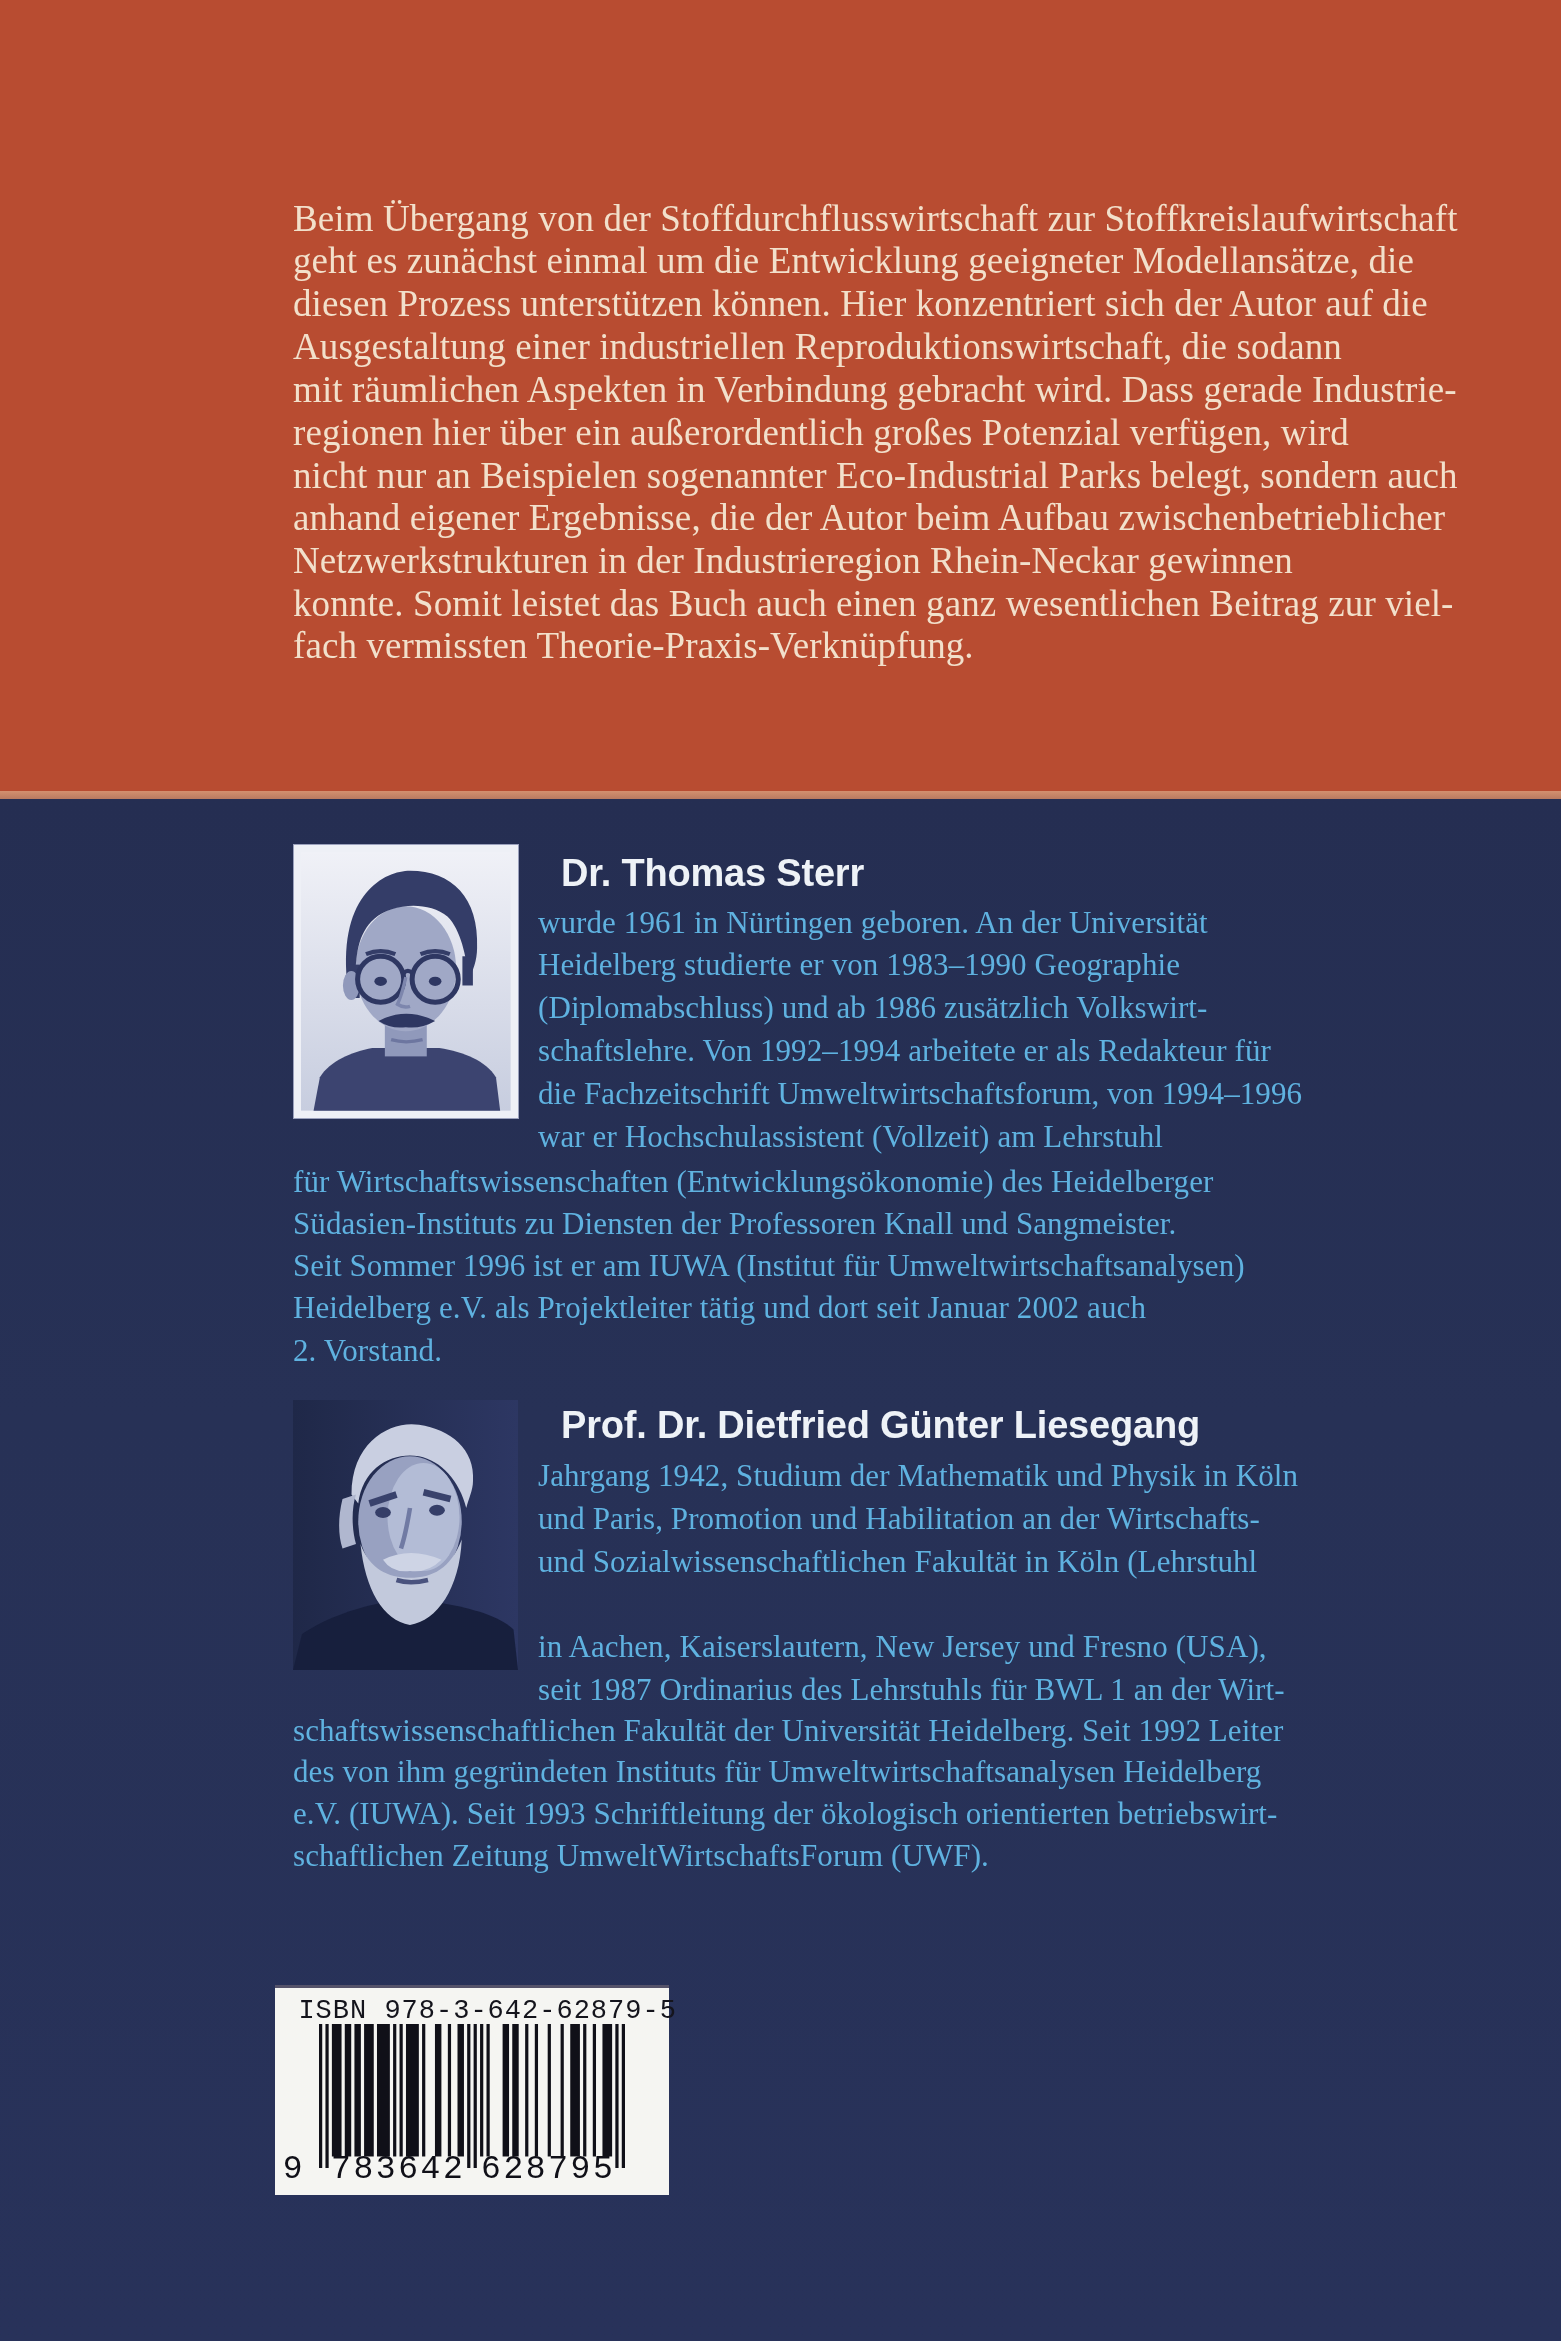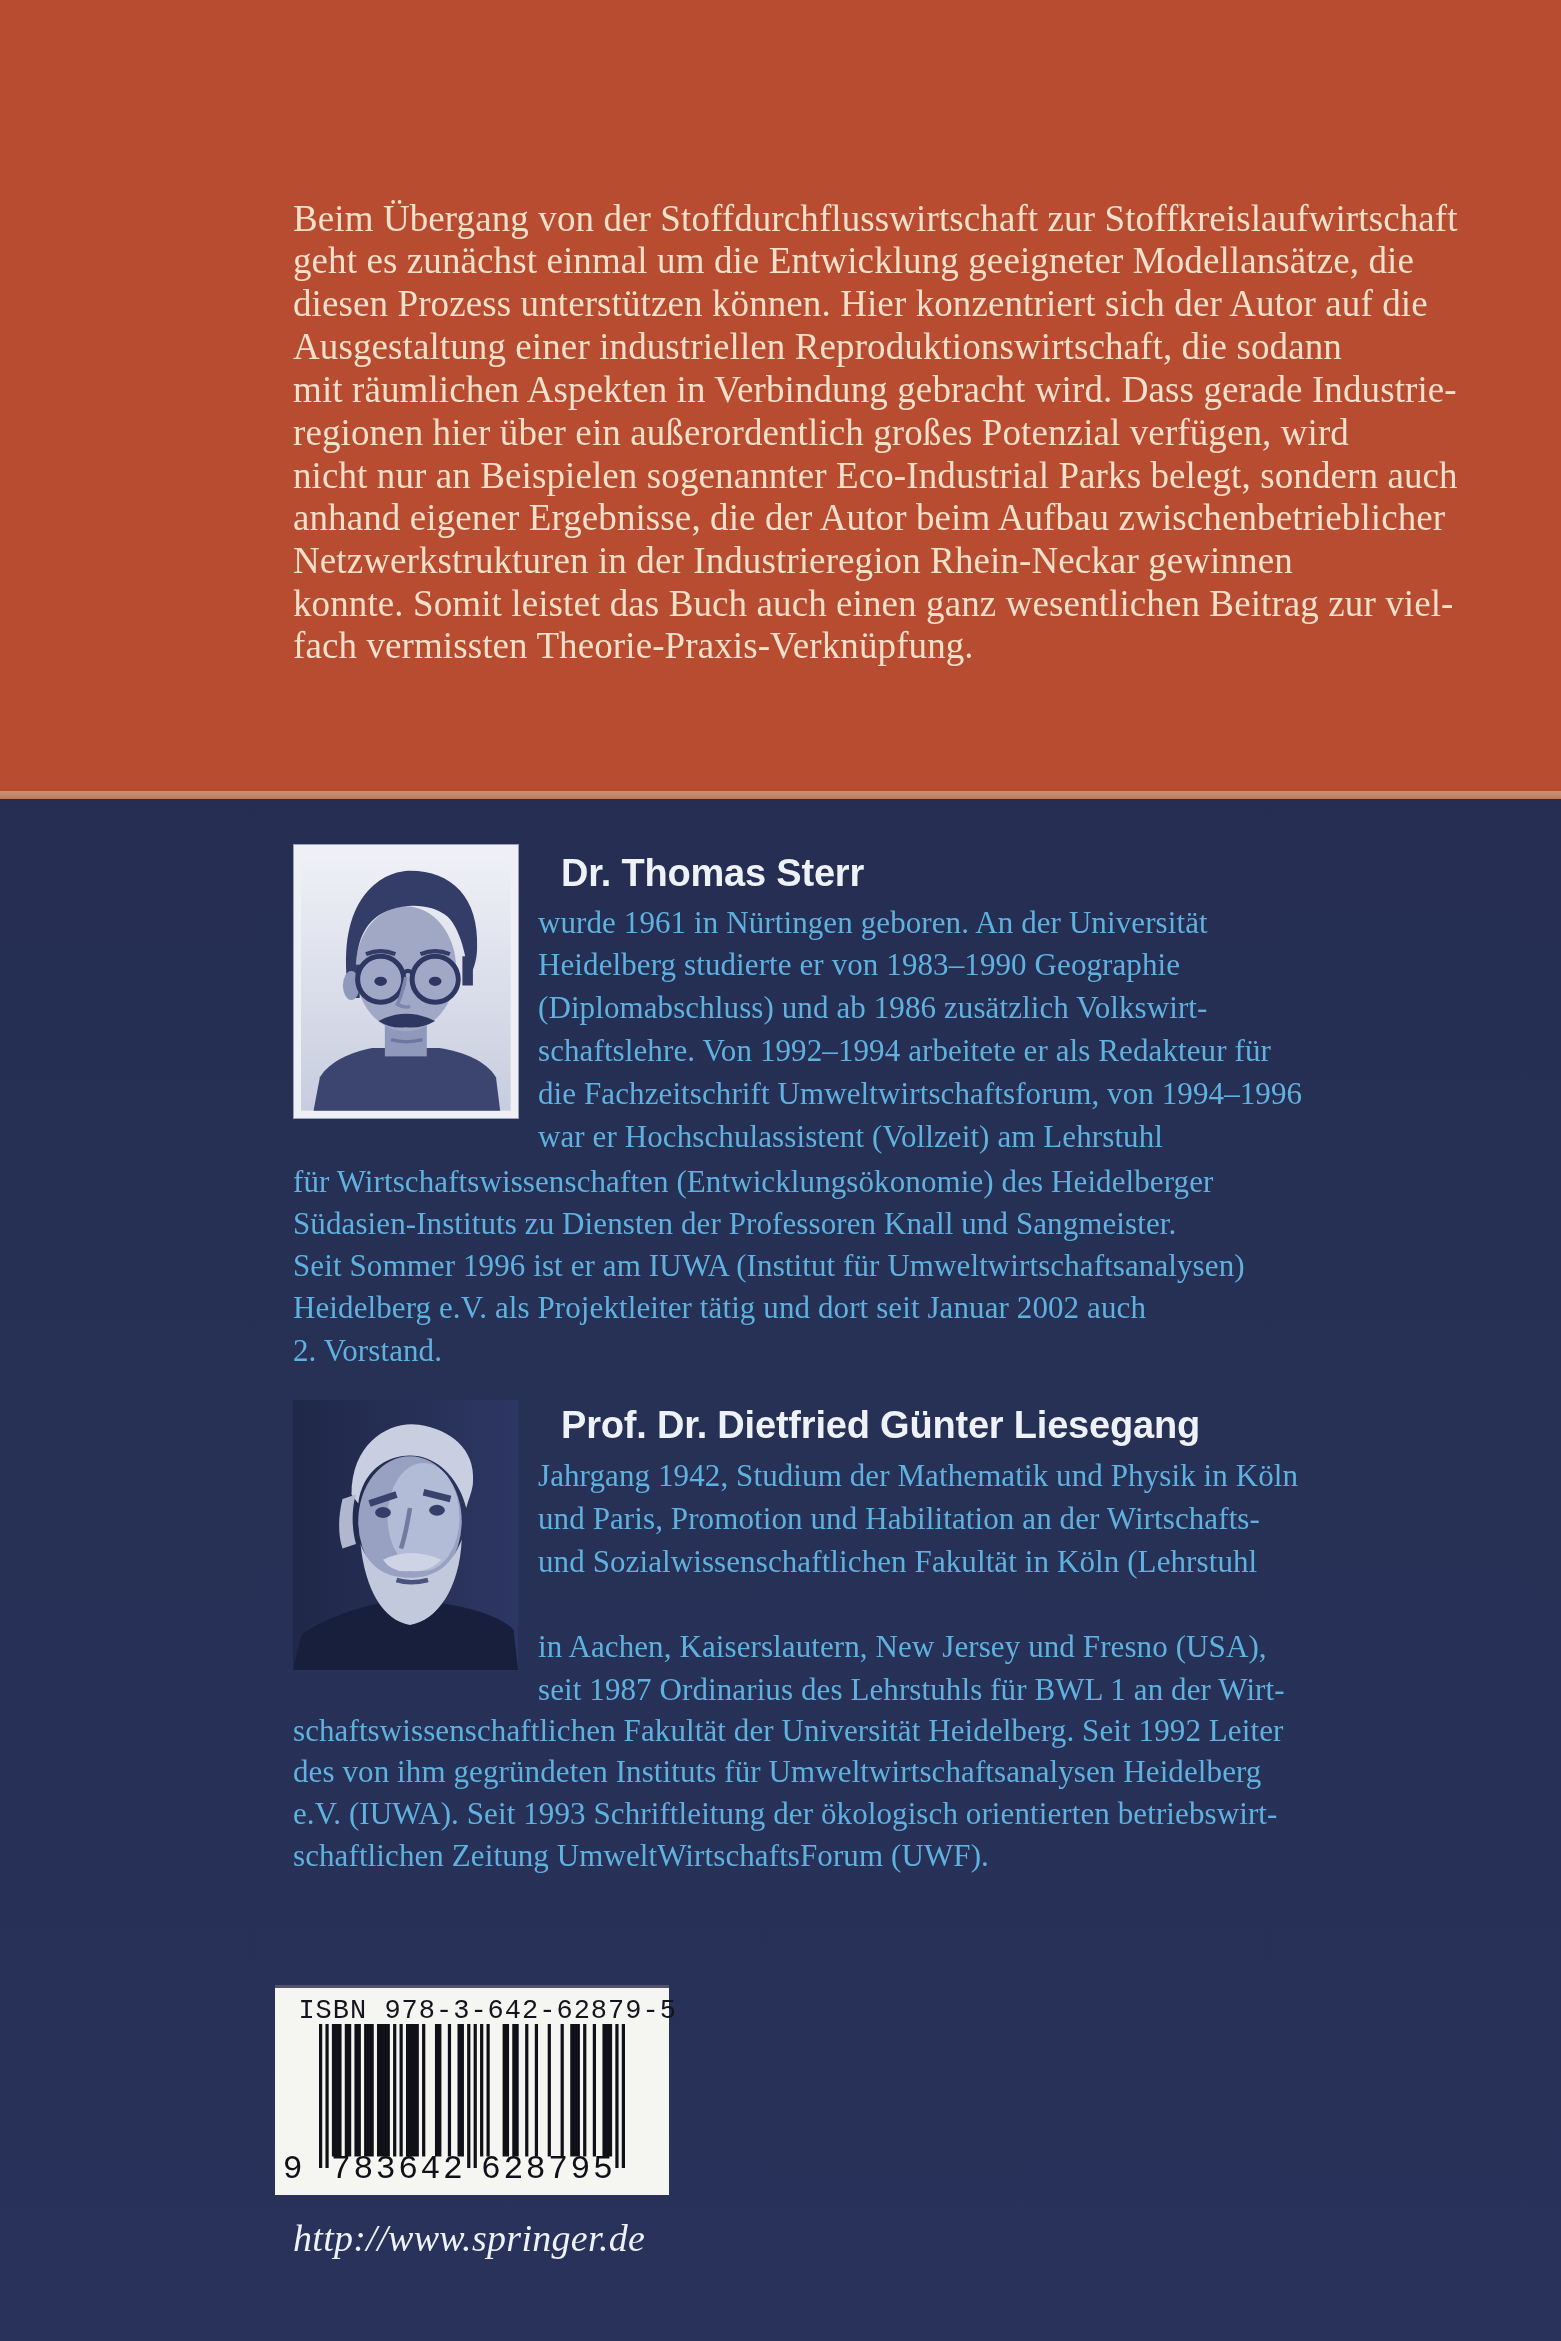--- a/index.html
+++ b/index.html
@@ -199,16 +199,15 @@
           <rect x="88" y="0" width="3" height="92"></rect>
         <rect x="92" y="0" width="1" height="100"></rect>
           <rect x="94" y="0" width="1" height="100"></rect>
       </g>
     </svg>
     <div class="barcode-digits bd-left">9</div>
     <div class="barcode-digits bd-g1">783642</div>
     <div class="barcode-digits bd-g2">628795</div>
   </div>
 
-  <div class="publisher-url">http://www.springer.de</div>
 
 </div>
 
 
 </body></html>

